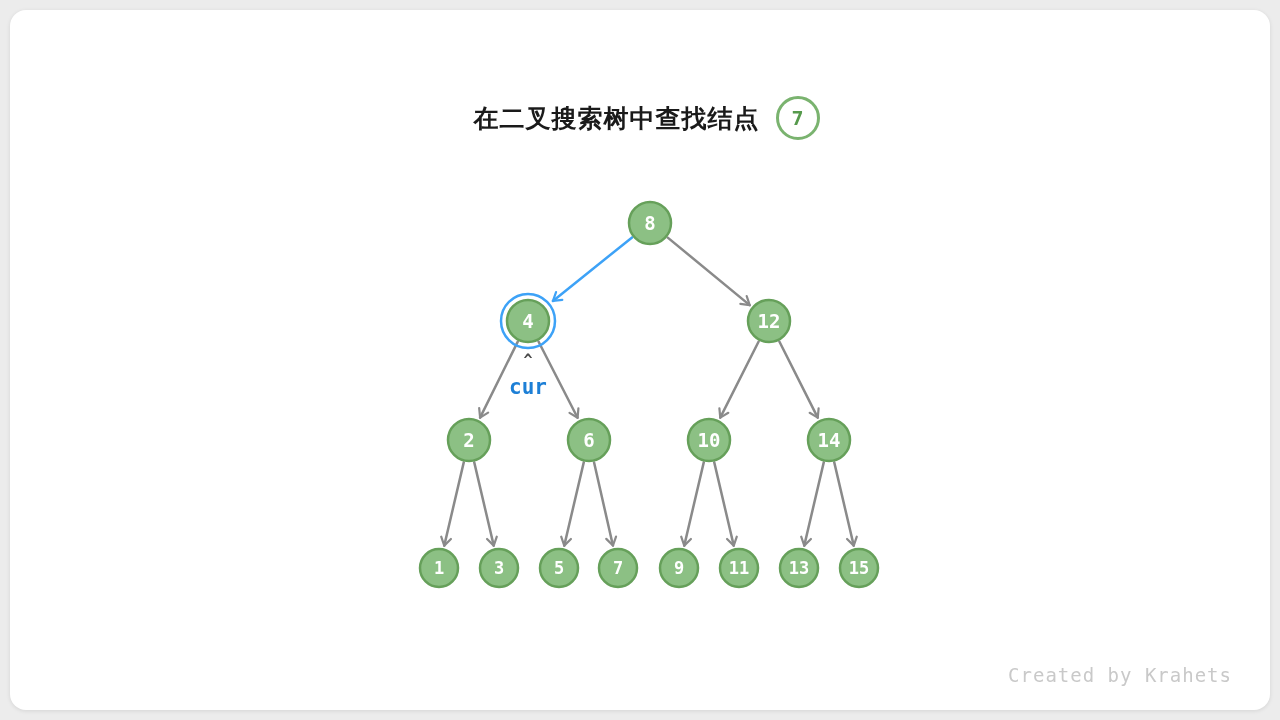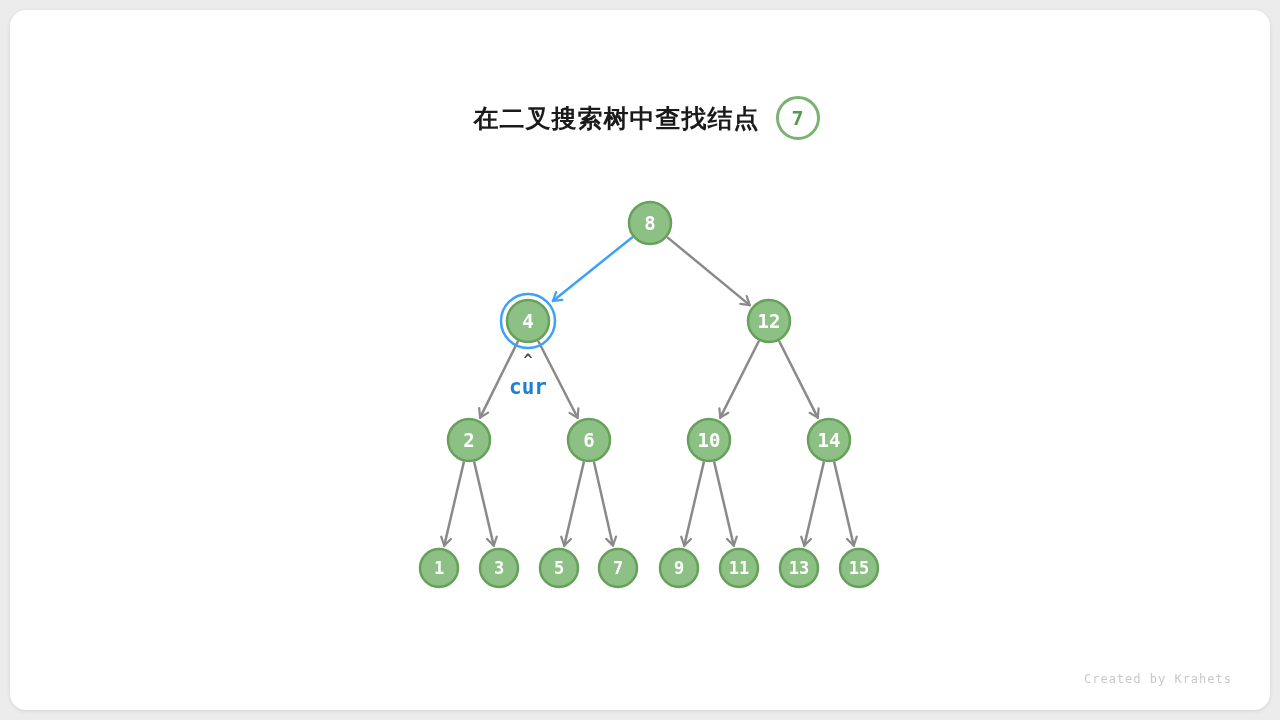--- a/index.html
+++ b/index.html
@@ -66,21 +66,21 @@
   .cur-label {
     font-family: "DejaVu Sans Mono", monospace;
     font-weight: 700;
     font-size: 21px;
     fill: var(--cur-color, #1d7fd6);
   }
   .footer-credit {
     position: absolute;
     right: 38px; bottom: 24px;
     font-family: "DejaVu Sans Mono", monospace;
-    font-size: 12px;
+    font-size: 19px;
     color: var(--footer-color, #c9c9c9);
     letter-spacing: 1px;
   }
 </style>
 </head>
 <body>
 
 <div class="card">
 
   <div class="title-row">

